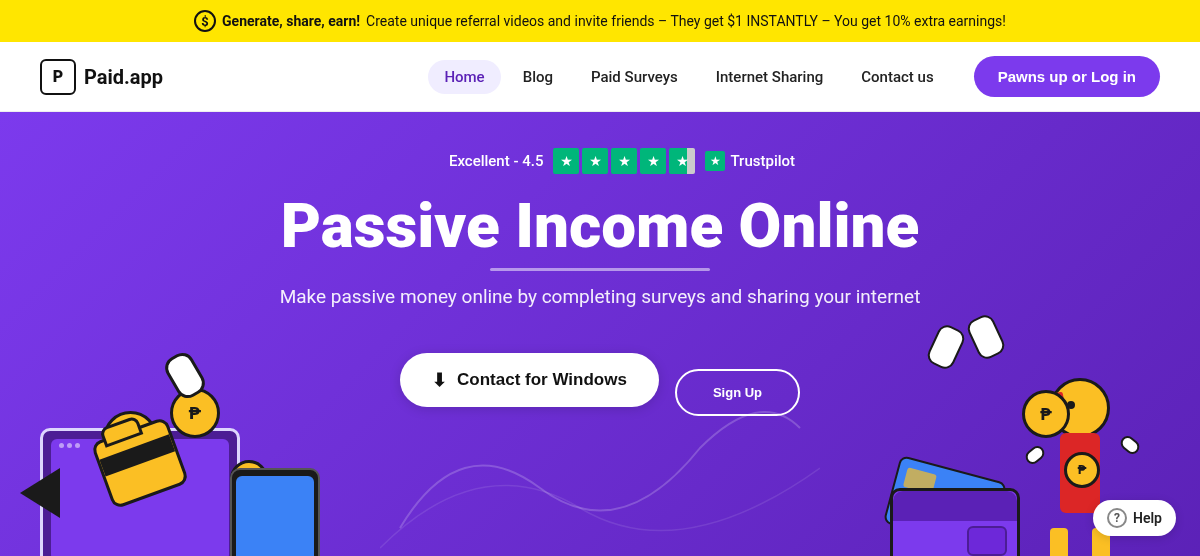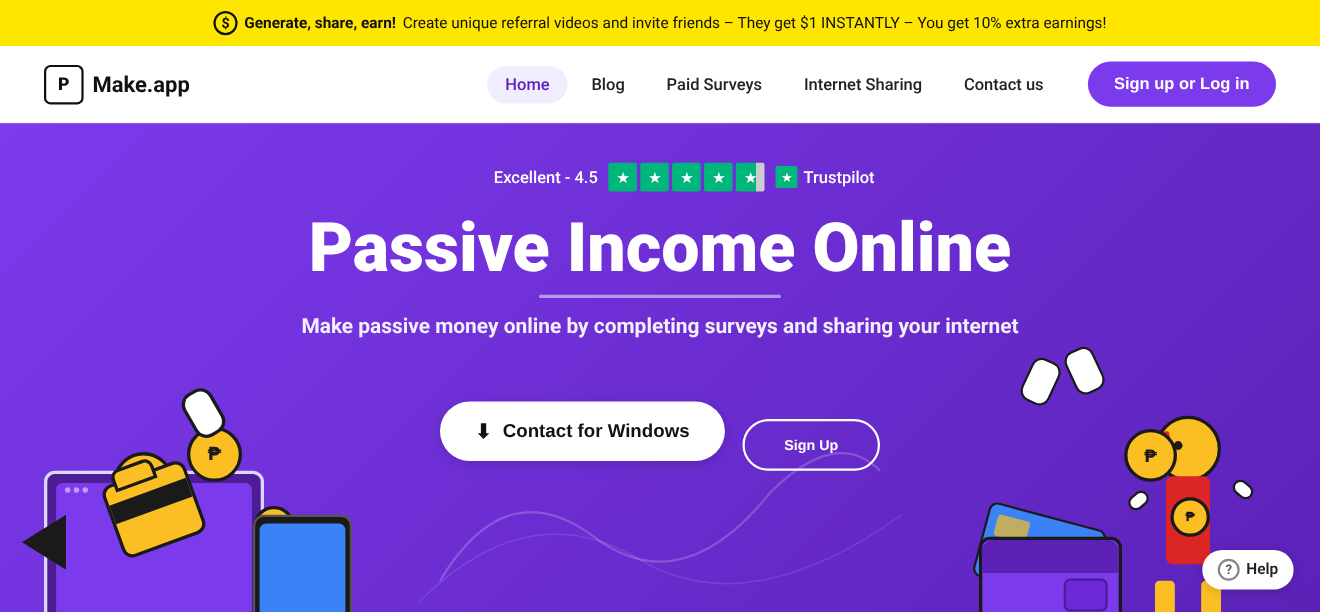--- a/index.html
+++ b/index.html
@@ -173,22 +173,22 @@
       background: rgba(255,255,255,0.5);
       margin: 8px auto 0;
       border-radius: 2px;
     }
 
     
     .hero-subtitle {
       color: rgba(255,255,255,0.92);
       font-size: 19px;
       text-align: right;
-      margin-bottom: 48px;
-      font-weight: 700;
+      margin-bottom: 36px;
+      font-weight: 400;
       position: relative;
       z-index: 2;
     }
 
     
     .cta-row {
       display: flex;
       gap: 16px;
       align-items: center;
       position: relative;
@@ -489,42 +489,42 @@
   <span class="dollar-icon">$</span>
   <span class="bold">Generate, share, earn!</span>
   <span>Create unique referral videos and invite friends – They get $1 INSTANTLY – You get 10% extra earnings!</span>
 </div>
 
 <nav>
   <a class="logo" href="#">
     <div class="logo-icon">
       <span>P</span>
     </div>
-    <span>Make.app</span>
+    <span>Paid.app</span>
   </a>
 
   <ul class="nav-links">
     <li>
       <a href="#" class="active">Home</a>
     </li>
     <li>
       <a href="#">Blog</a>
     </li>
     <li>
       <a href="#">Paid Surveys</a>
     </li>
     <li>
       <a href="#">Internet Sharing</a>
     </li>
     <li>
       <a href="#">Contact us</a>
     </li>
   </ul>
 
-  <button class="signup-btn">Sign up or Log in</button>
+  <button class="signup-btn">Pawns up or Log in</button>
 </nav>
 
 <div class="hero">
 
   <div class="rating-row">
     <span class="rating-text">Excellent - 4.5</span>
     <div class="stars">
       <div class="star">★</div>
       <div class="star">★</div>
       <div class="star">★</div>

